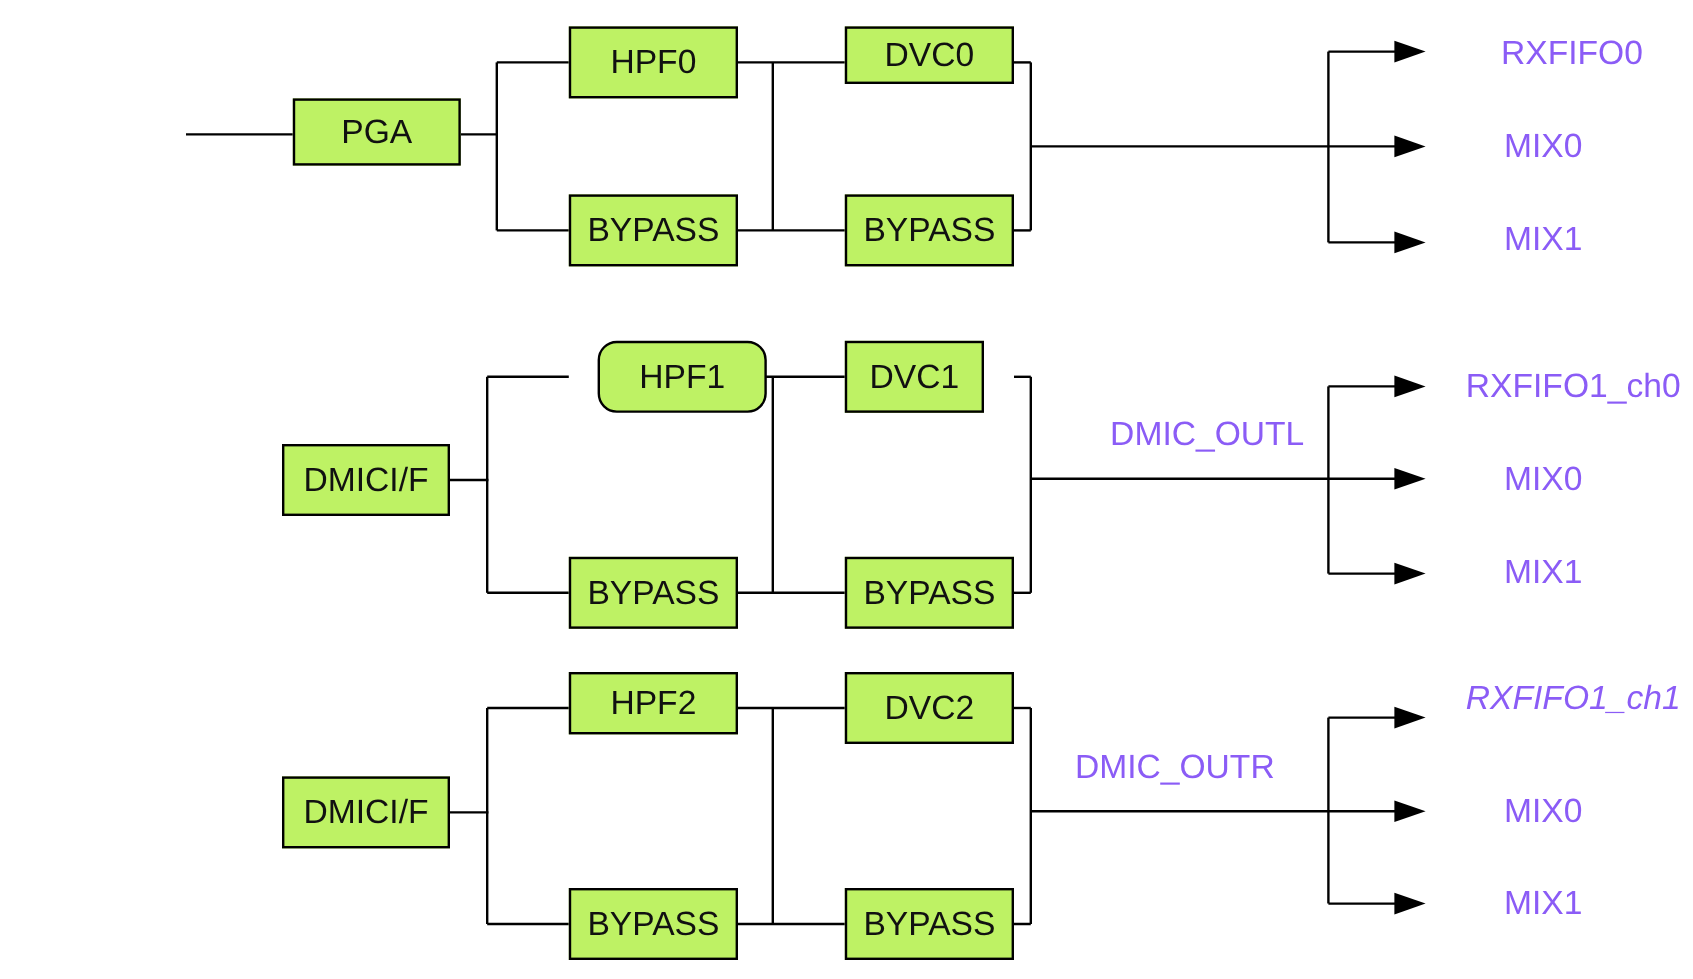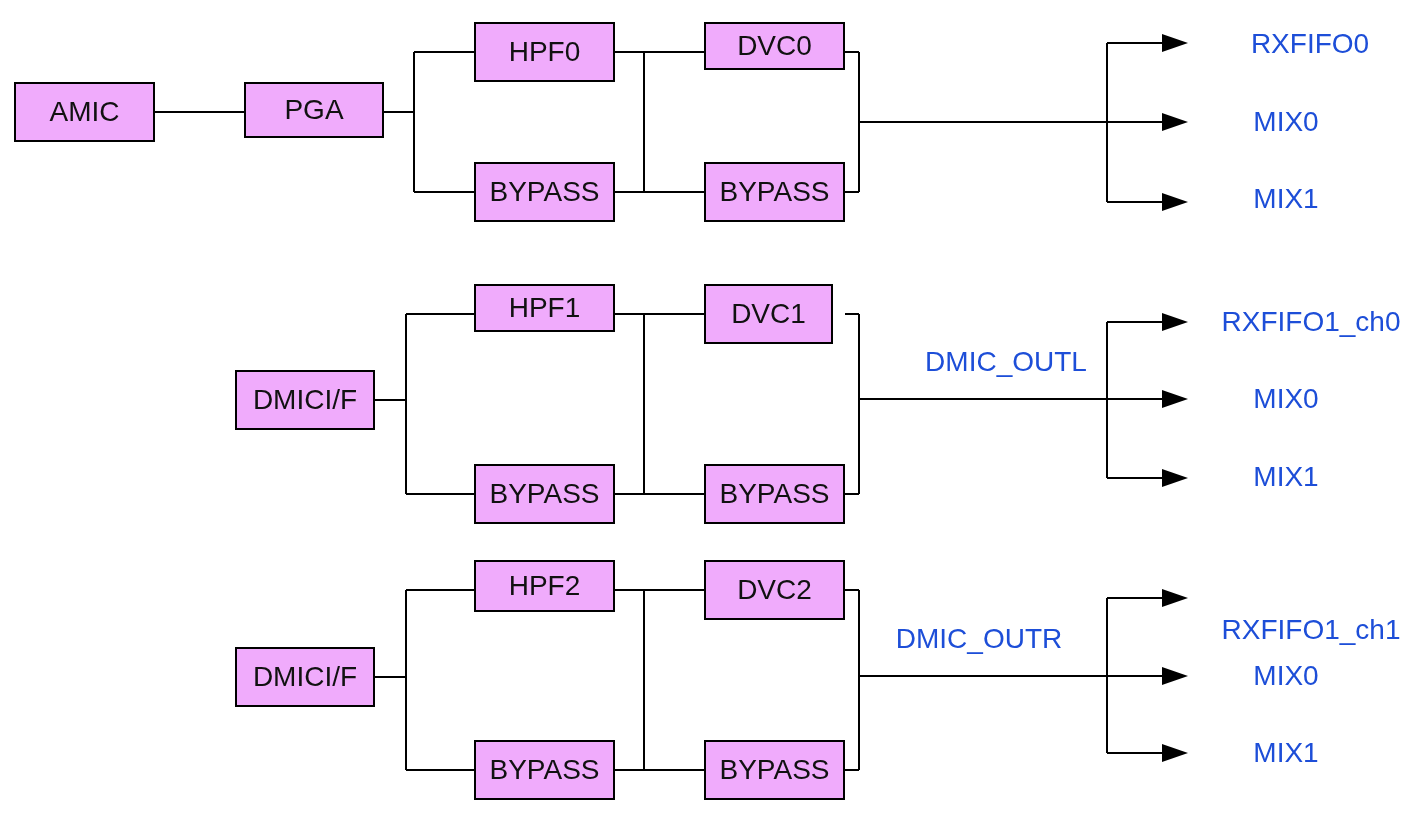--- a/index.html
+++ b/index.html
@@ -15,34 +15,34 @@
   svg.wires {
     position: absolute;
     left: 0; top: 0;
     width: 1411px; height: 816px;
   }
   svg.wires line { stroke: #000000; stroke-width: 2; }
   svg.wires polygon { fill: #000000; stroke: none; }
   .node {
     position: absolute;
     box-sizing: border-box;
-    background: #f0abfc;
+    background: #bef264;
     border: 2px solid #000000;
     display: flex;
     align-items: center;
     justify-content: center;
     font-size: 28px;
     color: #111111;
     white-space: nowrap;
   }
   .floating-label {
     position: absolute;
     transform: translate(-50%, -50%);
     font-size: 28px;
-    color: #1d4ed8;
+    color: #8b5cf6;
     white-space: nowrap;
     text-align: right;
   }
 </style>
 </head>
 <body>
 
 <div class="canvas">
 
   <svg class="wires" viewBox="0 0 1411 816">
@@ -105,43 +105,42 @@
       <line x1="1107" y1="598" x2="1107" y2="753"></line>
       <line x1="1107" y1="598" x2="1164" y2="598"></line>
       <polygon points="1162,589 1162,607 1188,598"></polygon>
       <line x1="1107" y1="676" x2="1164" y2="676"></line>
       <polygon points="1162,667 1162,685 1188,676"></polygon>
       <line x1="1107" y1="753" x2="1164" y2="753"></line>
       <polygon points="1162,744 1162,762 1188,753"></polygon>
     </g>
   </svg>
 
-  <div class="node" style="left:14px;  top:82px;  width:141px; height:60px;">AMIC</div>
   <div class="node" style="left:244px; top:82px;  width:140px; height:56px;">PGA</div>
   <div class="node" style="left:474px; top:22px;  width:141px; height:60px;">HPF0</div>
   <div class="node" style="left:474px; top:162px; width:141px; height:60px;">BYPASS</div>
   <div class="node" style="left:704px; top:22px;  width:141px; height:48px;">DVC0</div>
   <div class="node" style="left:704px; top:162px; width:141px; height:60px;">BYPASS</div>
   <div class="floating-label" style="left:1310px; top:44px;">RXFIFO0</div>
   <div class="floating-label" style="left:1286px; top:122px;">MIX0</div>
   <div class="floating-label" style="left:1286px; top:199px;">MIX1</div>
 
   <div class="node" style="left:235px; top:370px; width:140px; height:60px;">DMICI/F</div>
-  <div class="node" style="left:474px; top:284px; width:141px; height:48px;">HPF1</div>
+  <div class="node" style="left:498px; top:284px; width:141px; height:60px;border-radius:16px;">HPF1</div>
   <div class="node" style="left:474px; top:464px; width:141px; height:60px;">BYPASS</div>
-  <div class="node" style="left:704px; top:284px; width:129px; height:60px;">DVC1</div>
+  <div class="node" style="left:704px; top:284px; width:116px; height:60px;">DVC1</div>
   <div class="node" style="left:704px; top:464px; width:141px; height:60px;">BYPASS</div>
   <div class="floating-label" style="left:979px; top:362px;margin-left:27px;">DMIC_OUTL</div>
   <div class="floating-label" style="left:1311px; top:322px;">RXFIFO1_ch0</div>
   <div class="floating-label" style="left:1286px; top:399px;">MIX0</div>
   <div class="floating-label" style="left:1286px; top:477px;">MIX1</div>
 
   <div class="node" style="left:235px; top:647px; width:140px; height:60px;">DMICI/F</div>
   <div class="node" style="left:474px; top:560px; width:141px; height:52px;">HPF2</div>
   <div class="node" style="left:474px; top:740px; width:141px; height:60px;">BYPASS</div>
   <div class="node" style="left:704px; top:560px; width:141px; height:60px;text-align:right;">DVC2</div>
   <div class="node" style="left:704px; top:740px; width:141px; height:60px;">BYPASS</div>
   <div class="floating-label" style="left:979px; top:639px;">DMIC_OUTR</div>
-  <div class="floating-label" style="left:1311px; top:630px;">RXFIFO1_ch1</div>
+  <div class="floating-label" style="left:1311px; top:582px;font-style:italic;">RXFIFO1_ch1</div>
   <div class="floating-label" style="left:1286px; top:676px;">MIX0</div>
   <div class="floating-label" style="left:1286px; top:753px;">MIX1</div>
 
 </div>
 
 </body></html>

